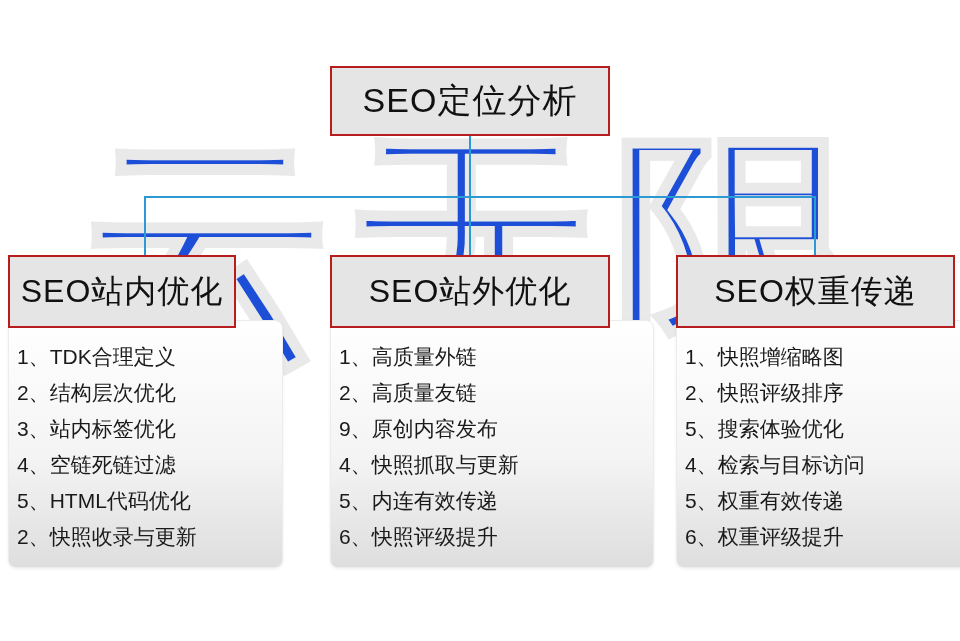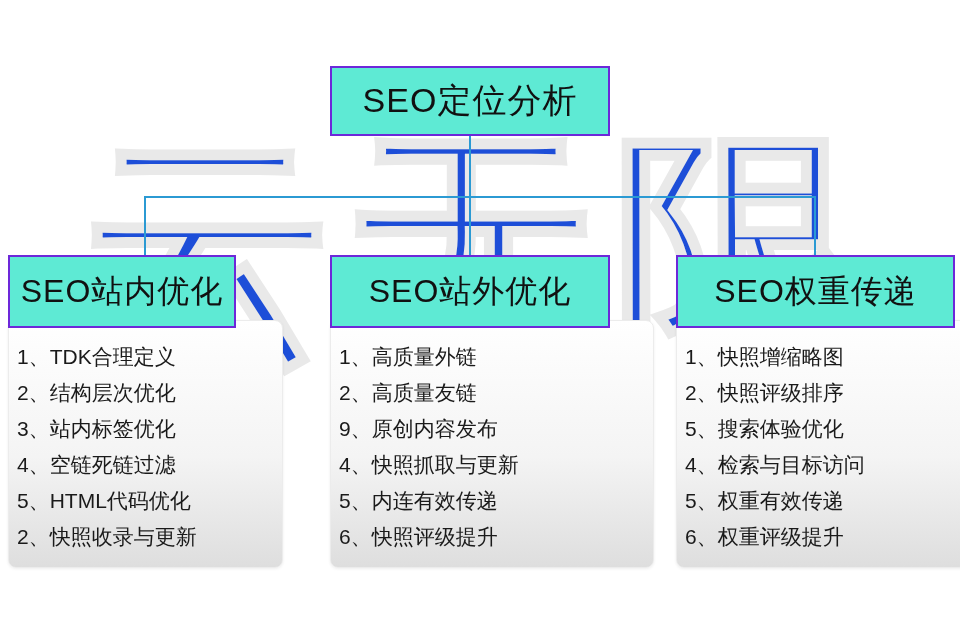--- a/index.html
+++ b/index.html
@@ -24,22 +24,22 @@
     letter-spacing: 14px;
     white-space: nowrap;
     color: #1d4ed8;
     -webkit-text-stroke: 3px #e9e9e9;
     z-index: 0;
     user-select: none;
   }
   
   .node {
     position: absolute;
-    background: #5eead4;
-    border: 2px solid #6d28d9;
+    background: #e5e5e5;
+    border: 2px solid #b91c1c;
     display: flex;
     align-items: center;
     justify-content: center;
     z-index: 2;
   }
   .node-title {
     font-size: 32px;
     color: #111111;
     letter-spacing: 1px;
   }

